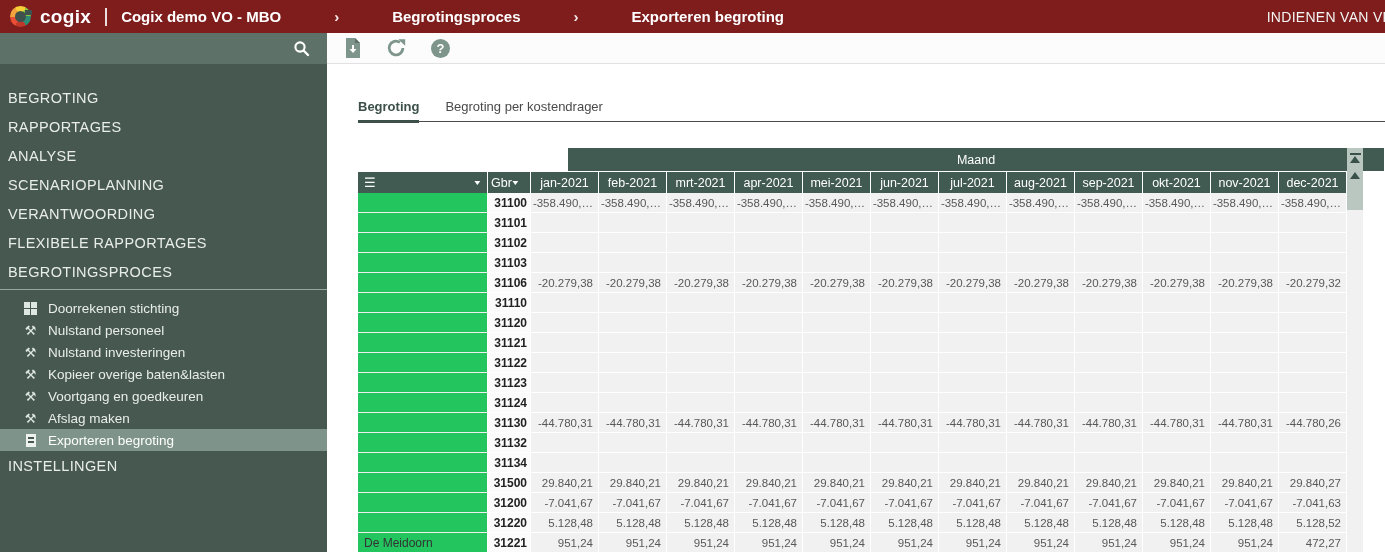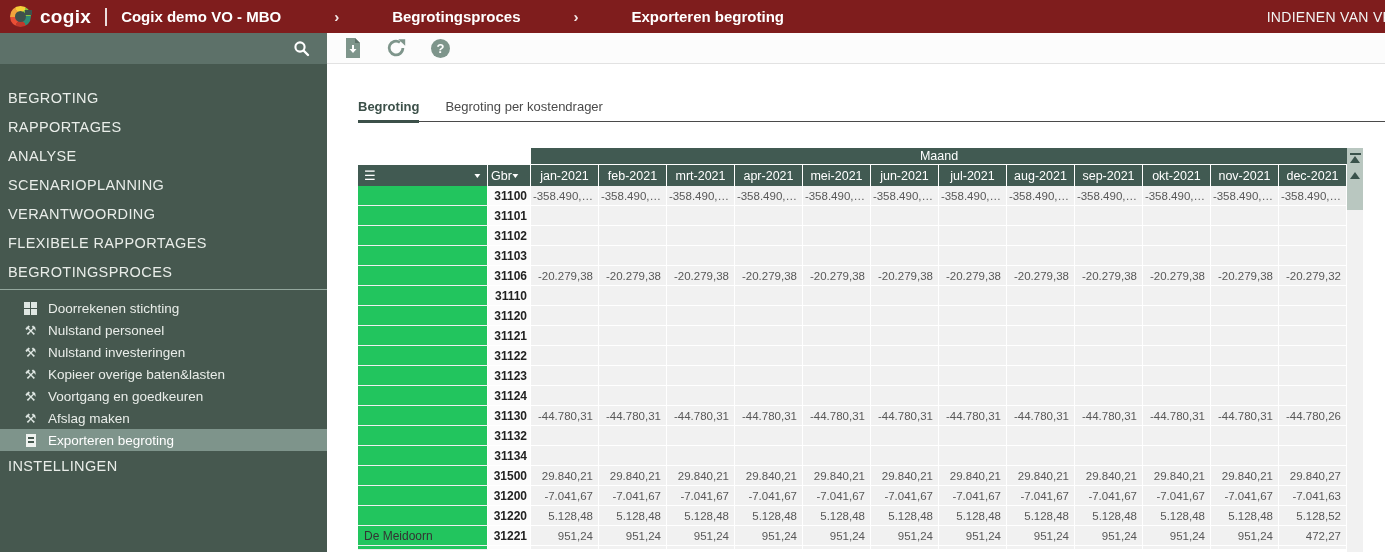--- a/index.html
+++ b/index.html
@@ -53,21 +53,21 @@
       #eef2ef;}
 
   
   .tabs{position:absolute;top:99px;left:358px;right:0;display:flex;gap:26px;
         border-bottom:1px solid #4a4a4a;align-items:flex-end;}
   .tab{font-size:13px;color:#4a4a4a;padding-bottom:7px;cursor:pointer;}
   .tab.active{color:#3c5049;font-weight:bold;border-bottom:3px solid #3c5049;margin-bottom:-2px;padding-bottom:6px;}
 
   
   .tbl{position:absolute;top:148px;left:358px;}
-  .band-row{display:flex;height:17px;}
+  .band-row{display:flex;height:24px;gap:37px;}
   .band-spacer{width:173px;background:#fff;}
   .band-maand{width:816px;background:#415a52;color:#fff;font-size:12.5px;display:flex;
               align-items:center;justify-content:center;box-sizing:border-box;border-bottom:1px solid #fff;}
   .thead{display:flex;height:21px;}
   .th{background:#415a52;color:#fff;font-size:12.5px;box-sizing:border-box;border-right:1px solid #fff;
       display:flex;align-items:center;}
   .th-kp{width:130px;justify-content:space-between;padding:0 6px;}
   .th-gbr{width:43px;justify-content:flex-start;padding:0 3px;}
   .th-m{width:68px;justify-content:center;}
   .th .burger{font-size:13px;margin-right:5px;}

